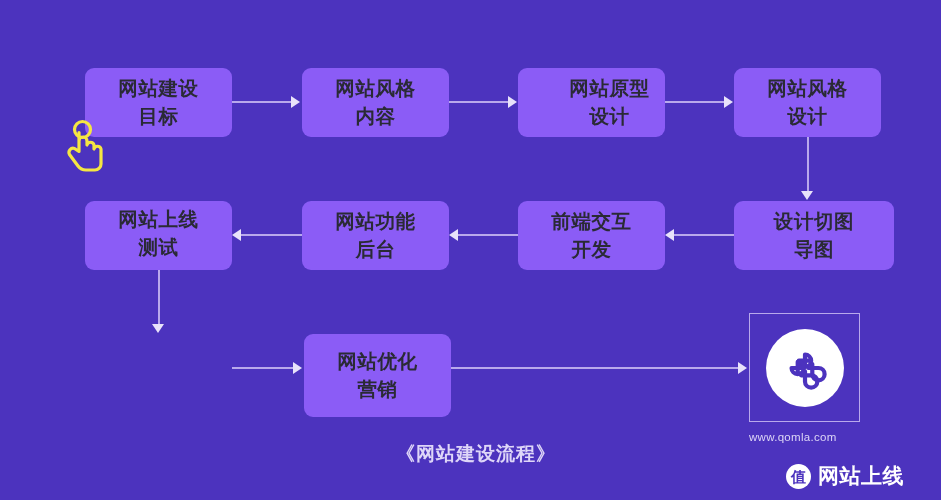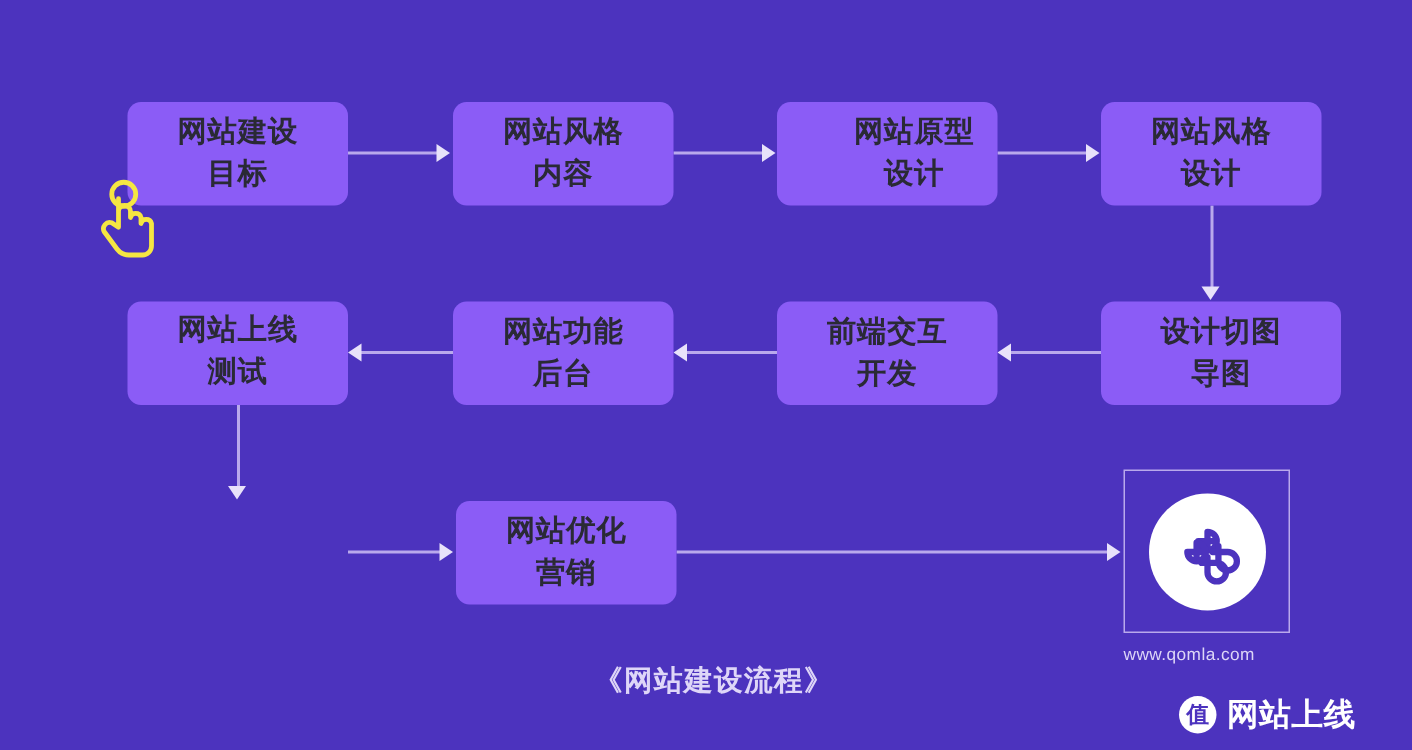--- a/index.html
+++ b/index.html
@@ -171,21 +171,21 @@
   <div class="conn h" style="left:456px;top:234px;width:62px;"></div>
   <div class="head left" style="left:449px;top:229px;"></div>
 
   <div class="conn h" style="left:239px;top:234px;width:63px;"></div>
   <div class="head left" style="left:232px;top:229px;"></div>
 
   <div class="conn v" style="left:158px;top:270px;height:58px;"></div>
   <div class="head down" style="left:152px;top:324px;"></div>
 
 
-  <div class="node" style="left:304px;top:334px;width:147px;height:69px;">
+  <div class="node" style="left:304px;top:334px;width:147px;height:83px;">
     <div class="lines">网站优化
 营销</div>
   </div>
 
   <div class="conn h" style="left:232px;top:367px;width:64px;"></div>
   <div class="head right" style="left:293px;top:362px;"></div>
 
   <div class="conn h" style="left:451px;top:367px;width:290px;"></div>
   <div class="head right" style="left:738px;top:362px;"></div>
 

